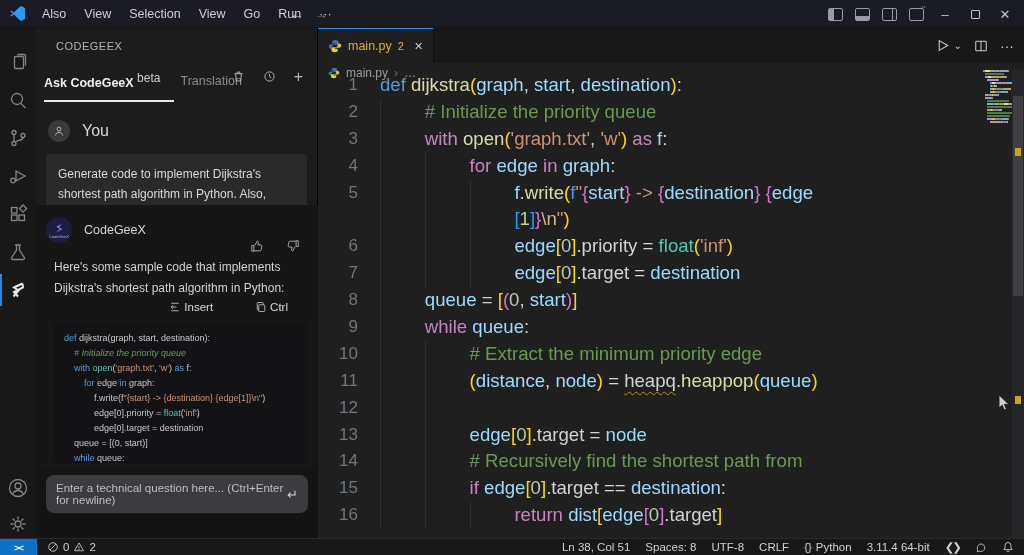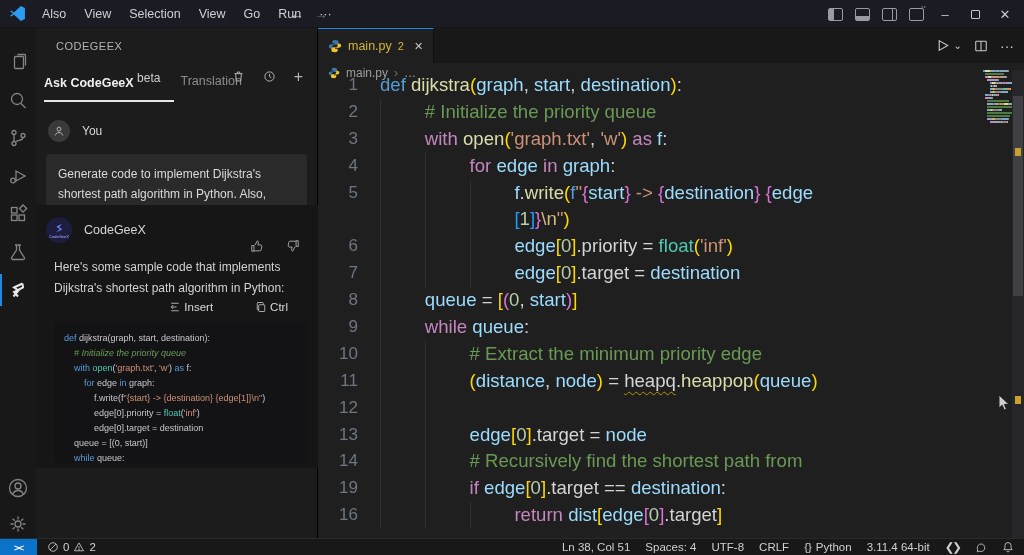--- a/index.html
+++ b/index.html
@@ -37,21 +37,21 @@
   .sb-tabs{position:relative;height:42px;margin-top:8px;display:flex;align-items:center;}
   .sb-tab{font-size:12.5px;color:#8d8d8d;margin-left:20px;}
   .sb-tab.active{color:#f0f0f0;font-weight:bold;margin-left:8px;}
   .sb-tab .beta{font-size:12px;vertical-align:super;color:#cfcfcf;font-weight:normal;}
   .sb-tab-underline{position:absolute;left:8px;bottom:0;width:130px;height:2px;background:#e6e6e6;}
   .sb-tabicons{position:absolute;right:14px;top:10px;display:flex;gap:18px;align-items:center;}
   .sb-tabicons svg{stroke:#b5b5b5;fill:none;stroke-width:1.2;}
   .plus-ic{color:#b5b5b5;font-size:16px;line-height:12px;}
   .you-row{display:flex;align-items:center;gap:12px;margin:18px 0 0 12px;}
   .you-avatar{width:22px;height:22px;border-radius:50%;background:#3a3a3a;display:flex;align-items:center;justify-content:center;}
-  .you-name{font-size:12px;color:#d6d6d6;}
+  .you-name{font-size:16px;color:#d6d6d6;}
   .user-card{margin:12px 10px 0 10px;background:#2a2a2a;border-radius:4px;padding:10px 12px;font-size:12px;line-height:20px;color:#dadada;}
   .asst{position:absolute;left:0;top:177px;width:282px;height:263px;background:#161616;}
   .asst-head{display:flex;align-items:center;gap:12px;padding:12px 0 0 10px;}
   .cg-avatar{width:26px;height:26px;border-radius:50%;background:#1d1d40;display:flex;flex-direction:column;align-items:center;justify-content:center;overflow:hidden;}
   .cg-avatar .micro{font-size:4px;color:#aeb4ff;line-height:4px;}
   .cg-name{font-size:12.5px;color:#d6d6d6;}
   .thumbs{position:absolute;right:18px;top:34px;display:flex;gap:22px;}
   .thumbs svg{stroke:#a8a8a8;fill:none;stroke-width:1.1;}
   .asst-text{margin:14px 12px 0 18px;font-size:12px;line-height:21px;color:#d2d2d2;}
   .ins-copy{position:absolute;right:30px;top:96px;display:flex;gap:42px;align-items:center;font-size:11.5px;color:#d8d8d8;}
@@ -272,20 +272,26 @@
           <svg width="12" height="12" viewBox="0 0 16 16">
               <rect x="5" y="5" width="8" height="9" rx="1"></rect>
               <path d="M11 5V3a1 1 0 0 0-1-1H4a1 1 0 0 0-1 1v8a1 1 0 0 0 1 1h1"></path>
             </svg>
           <span>Ctrl</span>
         </span>
       </div>
       <div class="sb-code" id="sb-code"><div><span class="sk-k">def </span><span class="sk-d">dijkstra(graph, start, destination):</span></div><div><span class="sk-g">    # Initialize the priority queue</span></div><div><span class="sk-d">    </span><span class="sk-k">with </span><span class="sk-t">open</span><span class="sk-d">(</span><span class="sk-s">'graph.txt'</span><span class="sk-d">, </span><span class="sk-s">'w'</span><span class="sk-d">) </span><span class="sk-k">as</span><span class="sk-d"> f:</span></div><div><span class="sk-d">        </span><span class="sk-k">for </span><span class="sk-d">edge </span><span class="sk-k">in</span><span class="sk-d"> graph:</span></div><div><span class="sk-d">            f.write(f</span><span class="sk-s">"{start} -&gt; {destination} {edge[1]}\n"</span><span class="sk-d">)</span></div><div><span class="sk-d">            edge[0].priority = </span><span class="sk-t">float</span><span class="sk-d">(</span><span class="sk-s">'inf'</span><span class="sk-d">)</span></div><div><span class="sk-d">            edge[0].target = destination</span></div><div><span class="sk-d">    queue = [(0, start)]</span></div><div><span class="sk-k">    while </span><span class="sk-d">queue:</span></div></div>
     </div>
 
+    <div class="sb-bottom">
+      <div class="sb-input">
+        <span>Enter a technical question here... (Ctrl+Enter for newline)</span>
+        <span class="enter">↵</span>
+      </div>
+    </div>
   </div>
 
   <div class="editor">
     <div class="tabbar">
       <div class="tab">
         <svg width="14" height="14" viewBox="0 0 16 16">
             <path fill="#3b77a8" d="M8 1C5.7 1 5 2 5 3v2h3v1H3.6C2.1 6 1 7 1 8.5S2.1 11 3.6 11H5V9c0-1.5 1-2.5 2.5-2.5H10c1.1 0 2-.9 2-2V3c0-1-.7-2-4-2z"></path>
             <path fill="#f4c430" d="M8 15c2.3 0 3-1 3-2v-2H8v-1h4.4c1.5 0 2.6-1 2.6-2.5S13.9 5 12.4 5H11v2c0 1.5-1 2.5-2.5 2.5H6c-1.1 0-2 .9-2 2V13c0 1 .7 2 4 2z"></path>
           </svg>
         <span class="tab-name">main.py</span>
@@ -323,21 +329,21 @@
         <div class="cline"><span class="lnum"></span><span class="ind" style="width: 134.4px;"></span><span class="tk-b3">[</span><span class="tk-n">1</span><span class="tk-b3">]</span><span class="tk-b2">}</span><span class="tk-e">\n</span><span class="tk-s">"</span><span class="tk-b1">)</span></div>
         <div class="cline"><span class="lnum">6</span><span class="ind" style="width: 134.4px;"></span><span class="tk-v">edge</span><span class="tk-b1">[</span><span class="tk-n">0</span><span class="tk-b1">]</span><span class="tk-p">.priority = </span><span class="tk-cl">float</span><span class="tk-b1">(</span><span class="tk-s">'inf'</span><span class="tk-b1">)</span></div>
         <div class="cline"><span class="lnum">7</span><span class="ind" style="width: 134.4px;"></span><span class="tk-v">edge</span><span class="tk-b1">[</span><span class="tk-n">0</span><span class="tk-b1">]</span><span class="tk-p">.target = </span><span class="tk-v">destination</span></div>
         <div class="cline"><span class="lnum">8</span><span class="ind" style="width: 44.8px;"></span><span class="tk-v">queue</span><span class="tk-p"> = </span><span class="tk-b1">[</span><span class="tk-b2">(</span><span class="tk-n">0</span><span class="tk-p">, </span><span class="tk-v">start</span><span class="tk-b2">)</span><span class="tk-b1">]</span></div>
         <div class="cline"><span class="lnum">9</span><span class="ind" style="width: 44.8px;"></span><span class="tk-ct">while </span><span class="tk-v">queue</span><span class="tk-p">:</span></div>
         <div class="cline"><span class="lnum">10</span><span class="ind" style="width: 89.6px;"></span><span class="tk-c"># Extract the minimum priority edge</span></div>
         <div class="cline"><span class="lnum">11</span><span class="ind" style="width: 89.6px;"></span><span class="tk-b1">(</span><span class="tk-v">distance</span><span class="tk-p">, </span><span class="tk-v">node</span><span class="tk-b1">)</span><span class="tk-p"> = </span><span class="tk-w">heapq</span><span class="tk-p">.</span><span class="tk-fn">heappop</span><span class="tk-b1">(</span><span class="tk-v">queue</span><span class="tk-b1">)</span></div>
         <div class="cline"><span class="lnum">12</span><span class="ind" style="width: 89.6px;"></span></div>
         <div class="cline"><span class="lnum">13</span><span class="ind" style="width: 89.6px;"></span><span class="tk-v">edge</span><span class="tk-b1">[</span><span class="tk-n">0</span><span class="tk-b1">]</span><span class="tk-p">.target = </span><span class="tk-v">node</span></div>
         <div class="cline"><span class="lnum">14</span><span class="ind" style="width: 89.6px;"></span><span class="tk-c"># Recursively find the shortest path from</span></div>
-        <div class="cline"><span class="lnum">19</span><span class="ind" style="width: 89.6px;"></span><span class="tk-ct">if </span><span class="tk-v">edge</span><span class="tk-b1">[</span><span class="tk-n">0</span><span class="tk-b1">]</span><span class="tk-p">.target == </span><span class="tk-v">destination</span><span class="tk-p">:</span></div>
+        <div class="cline"><span class="lnum">15</span><span class="ind" style="width: 89.6px;"></span><span class="tk-ct">if </span><span class="tk-v">edge</span><span class="tk-b1">[</span><span class="tk-n">0</span><span class="tk-b1">]</span><span class="tk-p">.target == </span><span class="tk-v">destination</span><span class="tk-p">:</span></div>
         <div class="cline"><span class="lnum">16</span><span class="ind" style="width: 134.4px;"></span><span class="tk-ct">return </span><span class="tk-v">dist</span><span class="tk-b1">[</span><span class="tk-v">edge</span><span class="tk-b2">[</span><span class="tk-n">0</span><span class="tk-b2">]</span><span class="tk-p">.target</span><span class="tk-b1">]</span></div>
       </div>
 
     <div class="minimap" id="minimap">
         <div class="mrow"><span class="mseg" style="width: 0px;"></span><span class="mseg" style="width: 2.48px; background: rgb(86, 156, 214);"></span><span class="mseg" style="width: 4.96px; background: rgb(220, 220, 170);"></span><span class="mseg" style="width: 1px; background: rgb(201, 169, 74);"></span><span class="mseg" style="width: 3.1px; background: rgb(127, 168, 201);"></span><span class="mseg" style="width: 1.24px; background: rgb(138, 138, 138);"></span><span class="mseg" style="width: 3.1px; background: rgb(127, 168, 201);"></span><span class="mseg" style="width: 1.24px; background: rgb(138, 138, 138);"></span><span class="mseg" style="width: 6.82px; background: rgb(127, 168, 201);"></span><span class="mseg" style="width: 1px; background: rgb(201, 169, 74);"></span><span class="mseg" style="width: 1px; background: rgb(138, 138, 138);"></span></div>
         <div class="mrow"><span class="mseg" style="width: 2.2px;"></span><span class="mseg" style="width: 19.22px; background: rgb(78, 122, 69);"></span></div>
         <div class="mrow"><span class="mseg" style="width: 2.2px;"></span><span class="mseg" style="width: 3.1px; background: rgb(197, 134, 192);"></span><span class="mseg" style="width: 2.48px; background: rgb(220, 220, 170);"></span><span class="mseg" style="width: 1px; background: rgb(201, 169, 74);"></span><span class="mseg" style="width: 6.82px; background: rgb(206, 145, 120);"></span><span class="mseg" style="width: 1.24px; background: rgb(138, 138, 138);"></span><span class="mseg" style="width: 1.86px; background: rgb(206, 145, 120);"></span><span class="mseg" style="width: 1px; background: rgb(201, 169, 74);"></span><span class="mseg" style="width: 1.86px; background: rgb(197, 134, 192);"></span><span class="mseg" style="width: 1.24px; background: rgb(127, 168, 201);"></span><span class="mseg" style="width: 1px; background: rgb(138, 138, 138);"></span></div>
         <div class="mrow"><span class="mseg" style="width: 4.4px;"></span><span class="mseg" style="width: 2.48px; background: rgb(197, 134, 192);"></span><span class="mseg" style="width: 2.48px; background: rgb(127, 168, 201);"></span><span class="mseg" style="width: 2.48px; background: rgb(197, 134, 192);"></span><span class="mseg" style="width: 3.1px; background: rgb(127, 168, 201);"></span><span class="mseg" style="width: 1px; background: rgb(138, 138, 138);"></span></div>
         <div class="mrow"><span class="mseg" style="width: 6.6px;"></span><span class="mseg" style="width: 1px; background: rgb(127, 168, 201);"></span><span class="mseg" style="width: 1px; background: rgb(138, 138, 138);"></span><span class="mseg" style="width: 3.1px; background: rgb(220, 220, 170);"></span><span class="mseg" style="width: 1px; background: rgb(201, 169, 74);"></span><span class="mseg" style="width: 1px; background: rgb(86, 156, 214);"></span><span class="mseg" style="width: 1px; background: rgb(206, 145, 120);"></span><span class="mseg" style="width: 1px; background: rgb(184, 101, 174);"></span><span class="mseg" style="width: 3.1px; background: rgb(127, 168, 201);"></span><span class="mseg" style="width: 1px; background: rgb(184, 101, 174);"></span><span class="mseg" style="width: 2.48px; background: rgb(206, 145, 120);"></span><span class="mseg" style="width: 1px; background: rgb(184, 101, 174);"></span><span class="mseg" style="width: 6.82px; background: rgb(127, 168, 201);"></span></div>
         <div class="mrow"><span class="mseg" style="width: 6.6px;"></span><span class="mseg" style="width: 1px; background: rgb(47, 127, 196);"></span><span class="mseg" style="width: 1px; background: rgb(181, 206, 168);"></span><span class="mseg" style="width: 1px; background: rgb(47, 127, 196);"></span><span class="mseg" style="width: 1px; background: rgb(184, 101, 174);"></span><span class="mseg" style="width: 1.24px; background: rgb(215, 186, 125);"></span><span class="mseg" style="width: 1px; background: rgb(206, 145, 120);"></span><span class="mseg" style="width: 1px; background: rgb(201, 169, 74);"></span></div>
@@ -376,21 +382,21 @@
       <span>0</span>
       <svg width="12" height="12" viewBox="0 0 16 16">
           <path d="M8 2.5 14 13H2L8 2.5z"></path>
           <line x1="8" y1="7" x2="8" y2="10"></line>
           <circle cx="8" cy="11.7" r=".4"></circle>
         </svg>
       <span>2</span>
     </div>
     <div class="sb-right">
       <span>Ln 38, Col 51</span>
-      <span>Spaces: 4</span>
+      <span>Spaces: 8</span>
       <span>UTF-8</span>
       <span>CRLF</span>
       <span class="langmode">
           <span>{}</span>
           <span>Python</span>
         </span>
       <span>3.11.4 64-bit</span>
       <span style="letter-spacing:-2px">❮❯</span>
       <svg width="12" height="12" viewBox="0 0 16 16">
           <path d="M3 9.5c0-3 2-5.5 5-5.5s5 2.2 5 5-2 5-5 5c-.8 0-1.6-.2-2.3-.5L3 14.5l.6-2.6C3.2 11.2 3 10.4 3 9.5z"></path>

